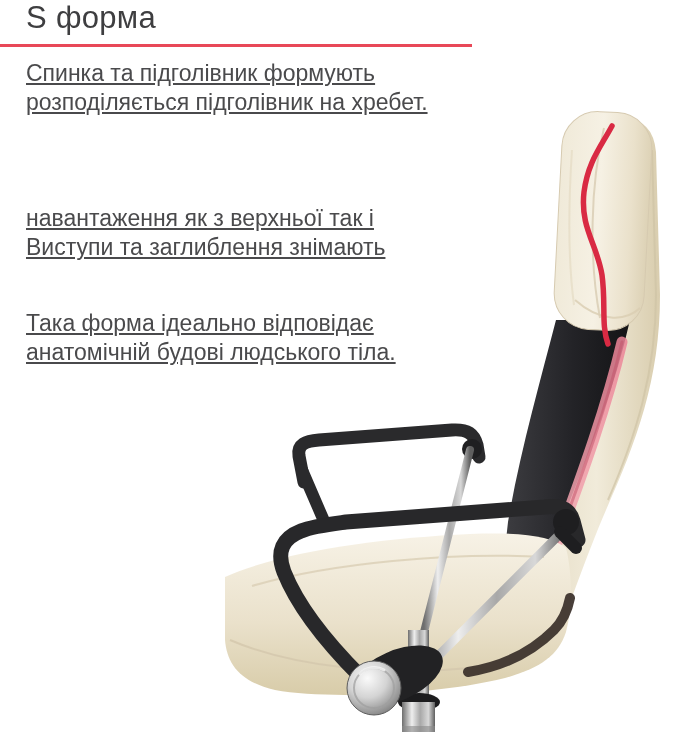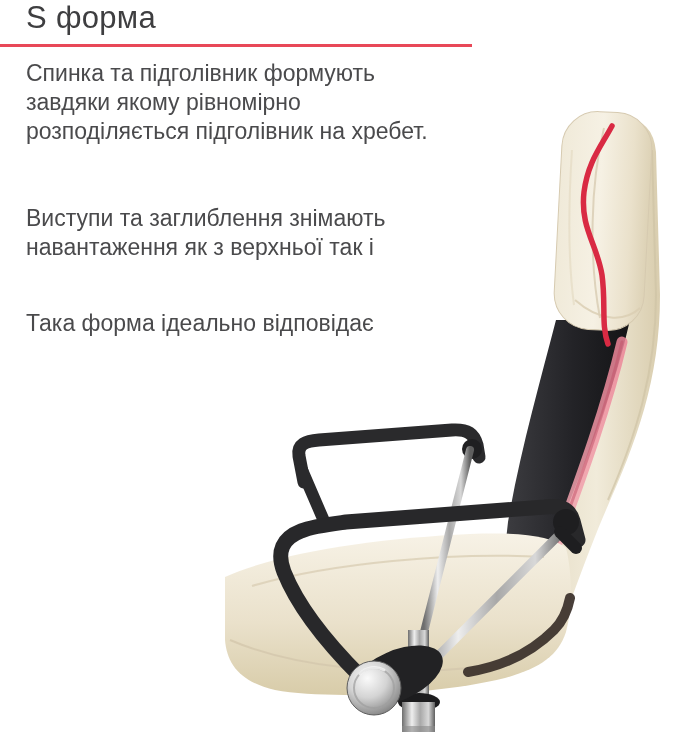--- a/index.html
+++ b/index.html
@@ -16,20 +16,21 @@
     color:var(--title-color,#3e3e40);
   }
   .accent-rule{
     position:absolute;left:0;top:44px;width:472px;height:3px;
     background:var(--accent,#e84858);
   }
   .para{
     position:absolute;left:26px;width:500px;
     font-size:23px;line-height:29px;
     color:var(--body-color,#4a4a4c);
+    text-decoration:underline;
   }
   .para .line{display:block}
   #para-1{top:59px}
   #para-2{top:204px}
   #para-3{top:309px}
 </style>
 </head>
 <body>
 
 <div class="stage">
@@ -154,26 +155,26 @@
       <circle cx="374" cy="688" r="20" fill="none" stroke="#9e9e9e" stroke-width="2" opacity="0.7"></circle>
       <path d="M 360 674 A 19 19 0 0 1 384 670" fill="none" stroke="#f5f5f5" stroke-width="3" stroke-linecap="round" opacity="0.8"></path>
     </g>
   </svg>
 
   <div class="page-title">S форма</div>
   <div class="accent-rule"></div>
 
   <div class="para" id="para-1">
     <span class="line">Спинка та підголівник формують</span>
-    <span class="line">завдяки якому рівномірно</span>
     <span class="line">розподіляється підголівник на хребет.</span>
   </div>
 
   <div class="para" id="para-2">
+    <span class="line">навантаження як з верхньої так і</span>
     <span class="line">Виступи та заглиблення знімають</span>
-    <span class="line">навантаження як з верхньої так і</span>
   </div>
 
   <div class="para" id="para-3">
     <span class="line">Така форма ідеально відповідає</span>
+    <span class="line">анатомічній будові людського тіла.</span>
   </div>
 
 </div>
 
 </body></html>

